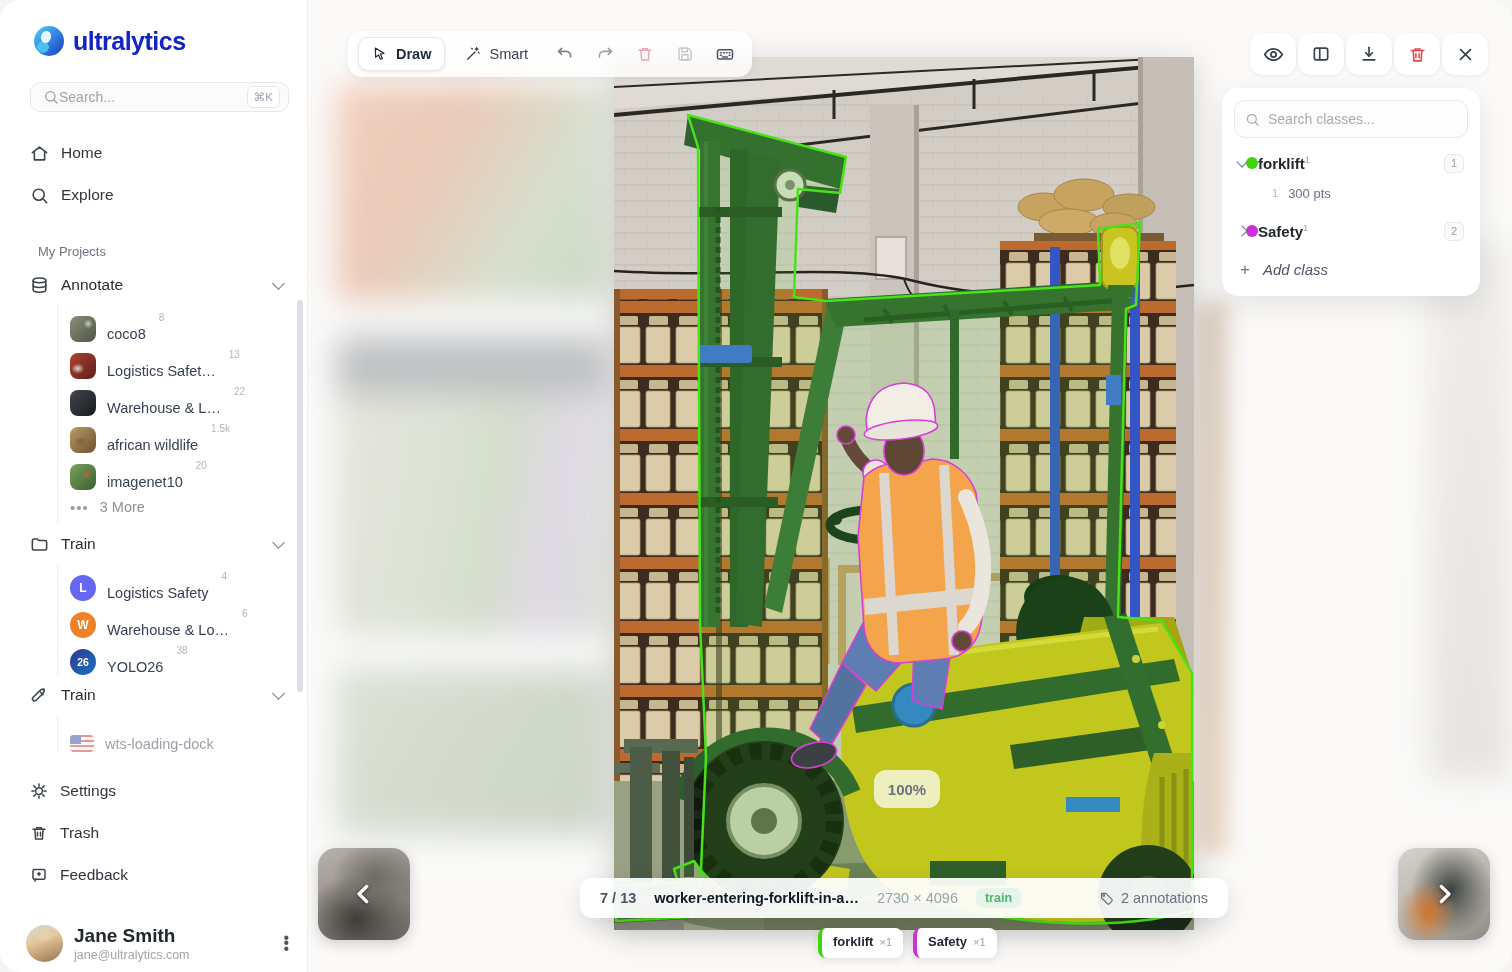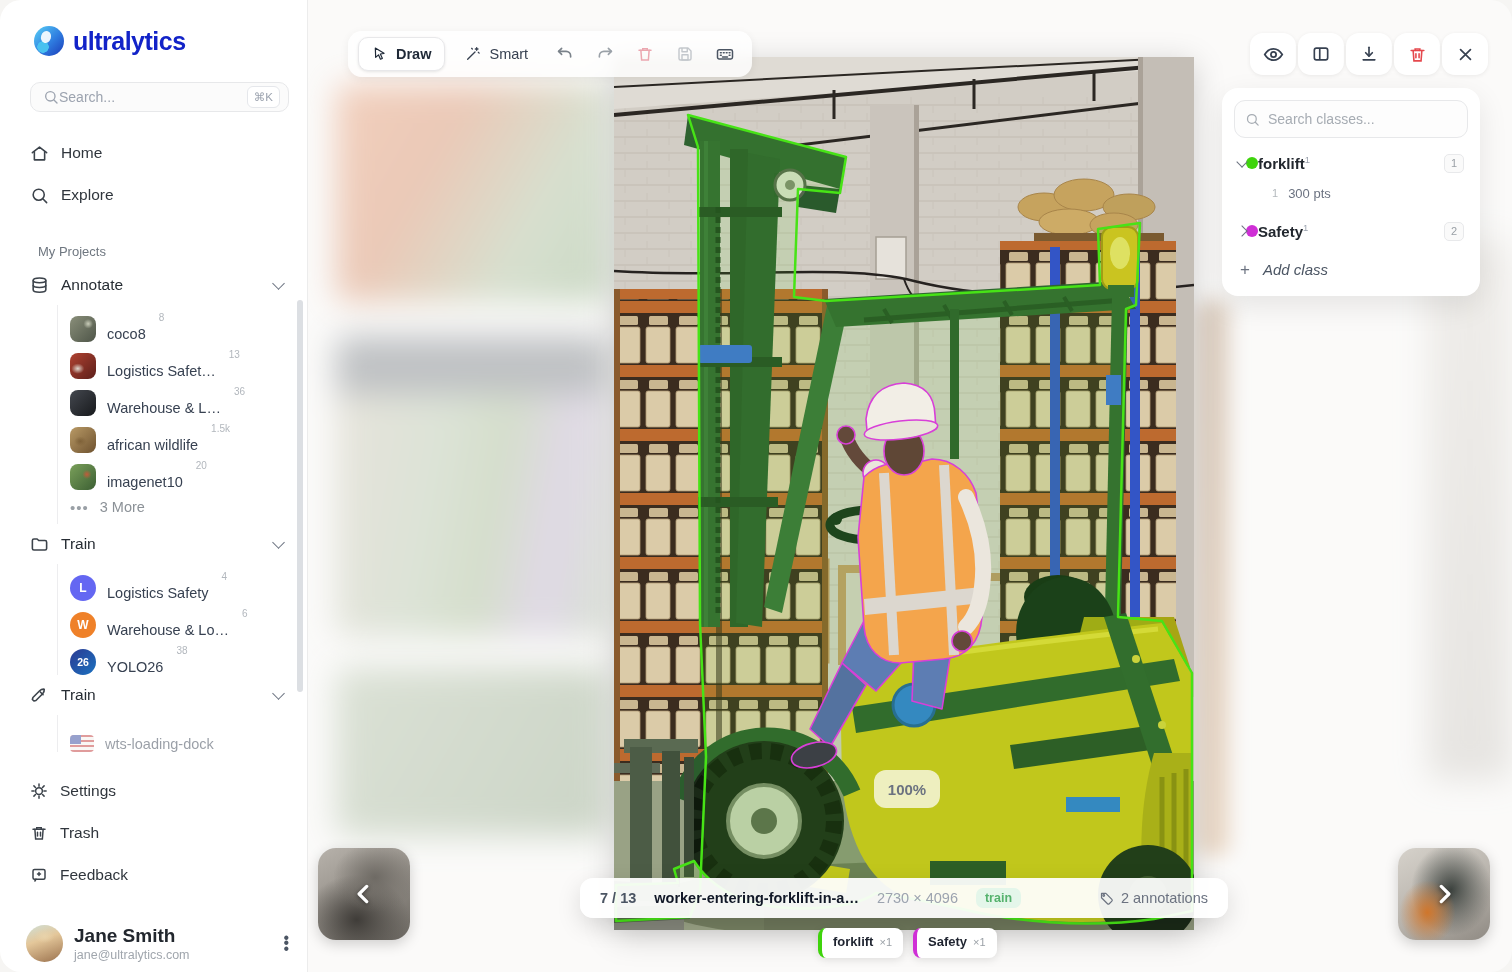--- a/index.html
+++ b/index.html
@@ -236,21 +236,21 @@
           <sup>8</sup>
         </div>
         <div class="proj">
           <span class="thumb t-logi"></span>
           <span>Logistics Safet…</span>
           <sup>13</sup>
         </div>
         <div class="proj">
           <span class="thumb t-ware"></span>
           <span>Warehouse &amp; L…</span>
-          <sup>36</sup>
+          <sup>22</sup>
         </div>
         <div class="proj">
           <span class="thumb t-wild"></span>
           <span>african wildlife</span>
           <sup>1.5k</sup>
         </div>
         <div class="proj">
           <span class="thumb t-imnet"></span>
           <span>imagenet10</span>
           <sup>20</sup>

